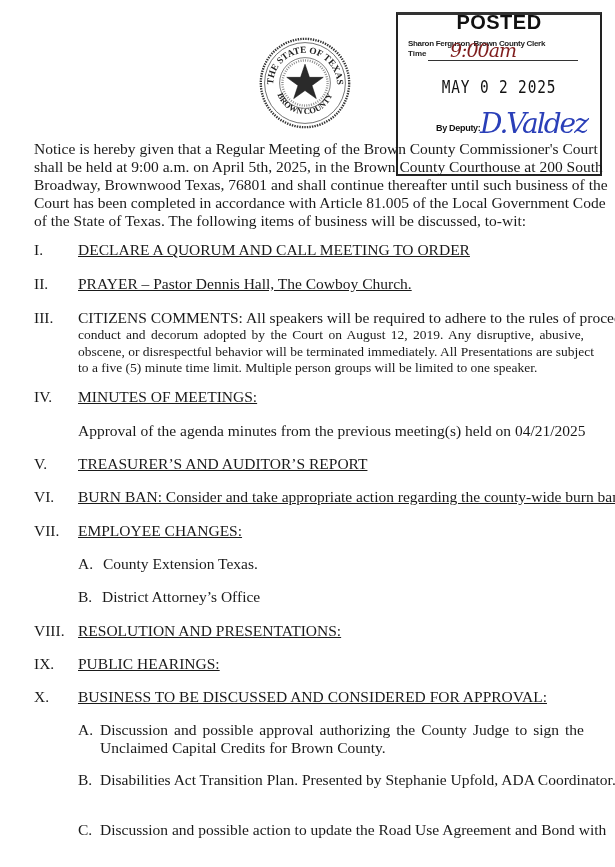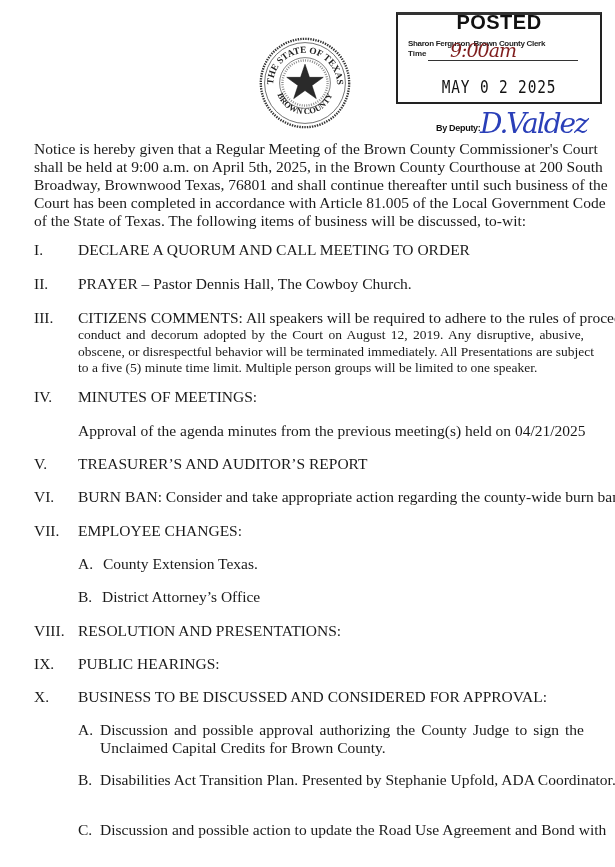--- a/index.html
+++ b/index.html
@@ -1,21 +1,21 @@
 <!DOCTYPE html>
 <html><head>
 <meta charset="utf-8">
 <style>
   html, body { margin:0; padding:0; background:#ffffff; }
   body { width:615px; height:867px; position:relative; overflow:hidden;
          font-family:"Liberation Serif", serif; color:#1a1a1a; }
 
   .seal { position:absolute; left:258px; top:36px; width:94px; height:94px; }
 
-  .stamp { position:absolute; left:396px; top:12px; width:206px; height:92px;
+  .stamp { position:absolute; left:396px; top:12px; width:206px; height:164px;
            border:2px solid #222; border-top:3px solid #333; box-sizing:border-box;
            background:#fff; }
   .stamp .posted { position:absolute; left:0; right:0; top:-4px; text-align:center;
            font-family:"Liberation Sans", sans-serif; font-weight:bold; font-size:20px;
            letter-spacing:0.5px; color:#111; }
   .stamp .clerk { position:absolute; left:10px; top:24px;
            font-family:"Liberation Sans", sans-serif; font-weight:bold; font-size:8px;
            letter-spacing:-0.3px; color:#222; }
   .stamp .time-label { position:absolute; left:10px; top:34px;
            font-family:"Liberation Sans", sans-serif; font-weight:bold; font-size:8px; color:#222; }
@@ -31,21 +31,21 @@
   .stamp .deputy-sig { position:absolute; left:82px; top:92px; font-family:"DejaVu Serif", serif;
            font-style:italic; font-size:28px; color:#2a3fb8; letter-spacing:-2px; }
 
   .intro { position:absolute; left:34px; top:140px; width:548px; font-size:15.5px;
            line-height:18px; text-align:justify; }
   .intro span { display:block; white-space:nowrap; text-align:justify; text-align-last:justify; }
   .intro span.last { text-align-last:left; }
 
   .item { position:absolute; left:34px; font-size:15.5px; line-height:18px; white-space:nowrap; }
   .item .num { position:absolute; left:0; }
-  .item .txt { position:absolute; left:44px; }
+  .item .txt { position:absolute; left:44px;text-decoration:underline; }
   .sub { position:absolute; left:78px; font-size:15.5px; line-height:18px; white-space:nowrap; }
   .para { position:absolute; left:78px; width:506px; font-size:13.5px; line-height:16.5px; }
   .para span { display:block; white-space:nowrap; text-align:justify; text-align-last:justify; }
   .para span.last { text-align-last:left; }
   .subpara { position:absolute; left:78px; width:506px; font-size:15.5px; line-height:18px; }
   .subpara .lbl { position:absolute; left:0; top:0; }
   .subpara .body { margin-left:22px; }
   .subpara .body span { display:block; white-space:nowrap; text-align:justify; text-align-last:justify; }
   .subpara .body span.last { text-align-last:left; }
 </style>

